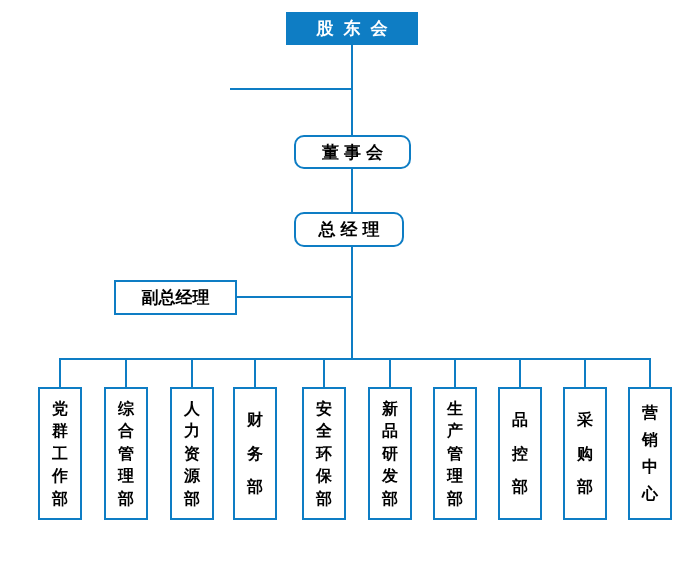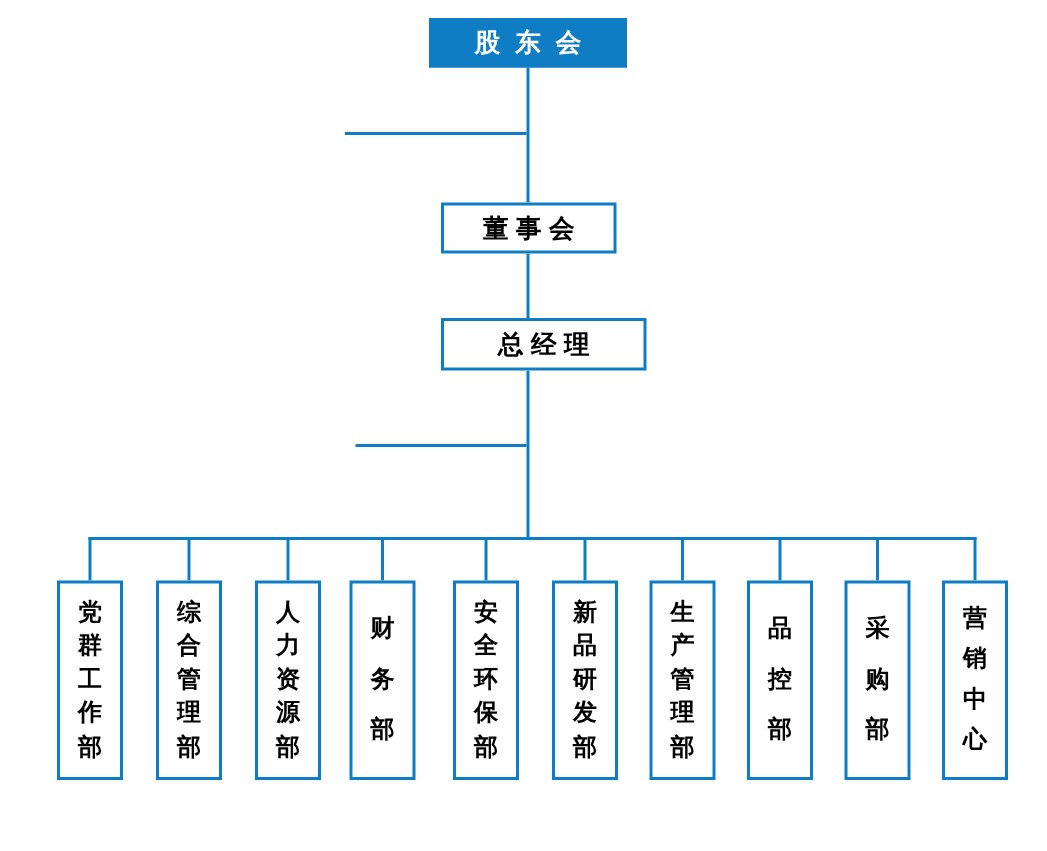--- a/index.html
+++ b/index.html
@@ -32,26 +32,27 @@
   .node.root {
     background: #0e7dc4;
     border-color: #0e7dc4;
     color: #ffffff;
     letter-spacing: 10px;
     text-indent: 10px;
   }
   .node.spaced {
     letter-spacing: 5px;
     text-indent: 5px;
+    border-radius: 10px;
   }
   
   .n-shareholders { left: 286px; top: 12px;  width: 132px; height: 33px; }
   .n-supervisory  { left: 132px; top: 72px;  width: 98px;  height: 36px; }
   .n-board        { left: 294px; top: 135px; width: 117px; height: 34px; }
-  .n-gm           { left: 294px; top: 212px; width: 137px; height: 35px; }
+  .n-gm           { left: 294px; top: 212px; width: 110px; height: 35px; }
   .n-dgm          { left: 114px; top: 280px; width: 123px; height: 35px; }
   
   .trunk-1   { left: 351px; top: 45px;  width: 2px;   height: 90px; }
   .trunk-2   { left: 351px; top: 169px; width: 2px;   height: 43px; }
   .trunk-3   { left: 351px; top: 247px; width: 2px;   height: 112px; }
   .conn-sup  { left: 230px; top: 88px;  width: 121px; height: 2px; }
   .conn-dgm  { left: 237px; top: 296px; width: 114px; height: 2px; }
   .dist-line { left: 59px;  top: 358px; width: 592px; height: 2px; }
   .drop {
     position: absolute;
@@ -91,20 +92,21 @@
   <div class="line conn-dgm"></div>
   <div class="line dist-line"></div>
 
   <div class="node root n-shareholders">股东会</div>
 
 
   <div class="node spaced n-board">董事会</div>
 
   <div class="node spaced n-gm">总经理</div>
 
+  <div class="node n-dgm">副总经理</div>
 
   <div id="departments">
       <div class="drop" style="left: 59px;"></div>
       <div class="dept" style="left: 38px;">
         <span>党</span>
         <span>群</span>
         <span>工</span>
         <span>作</span>
         <span>部</span>
       </div>

